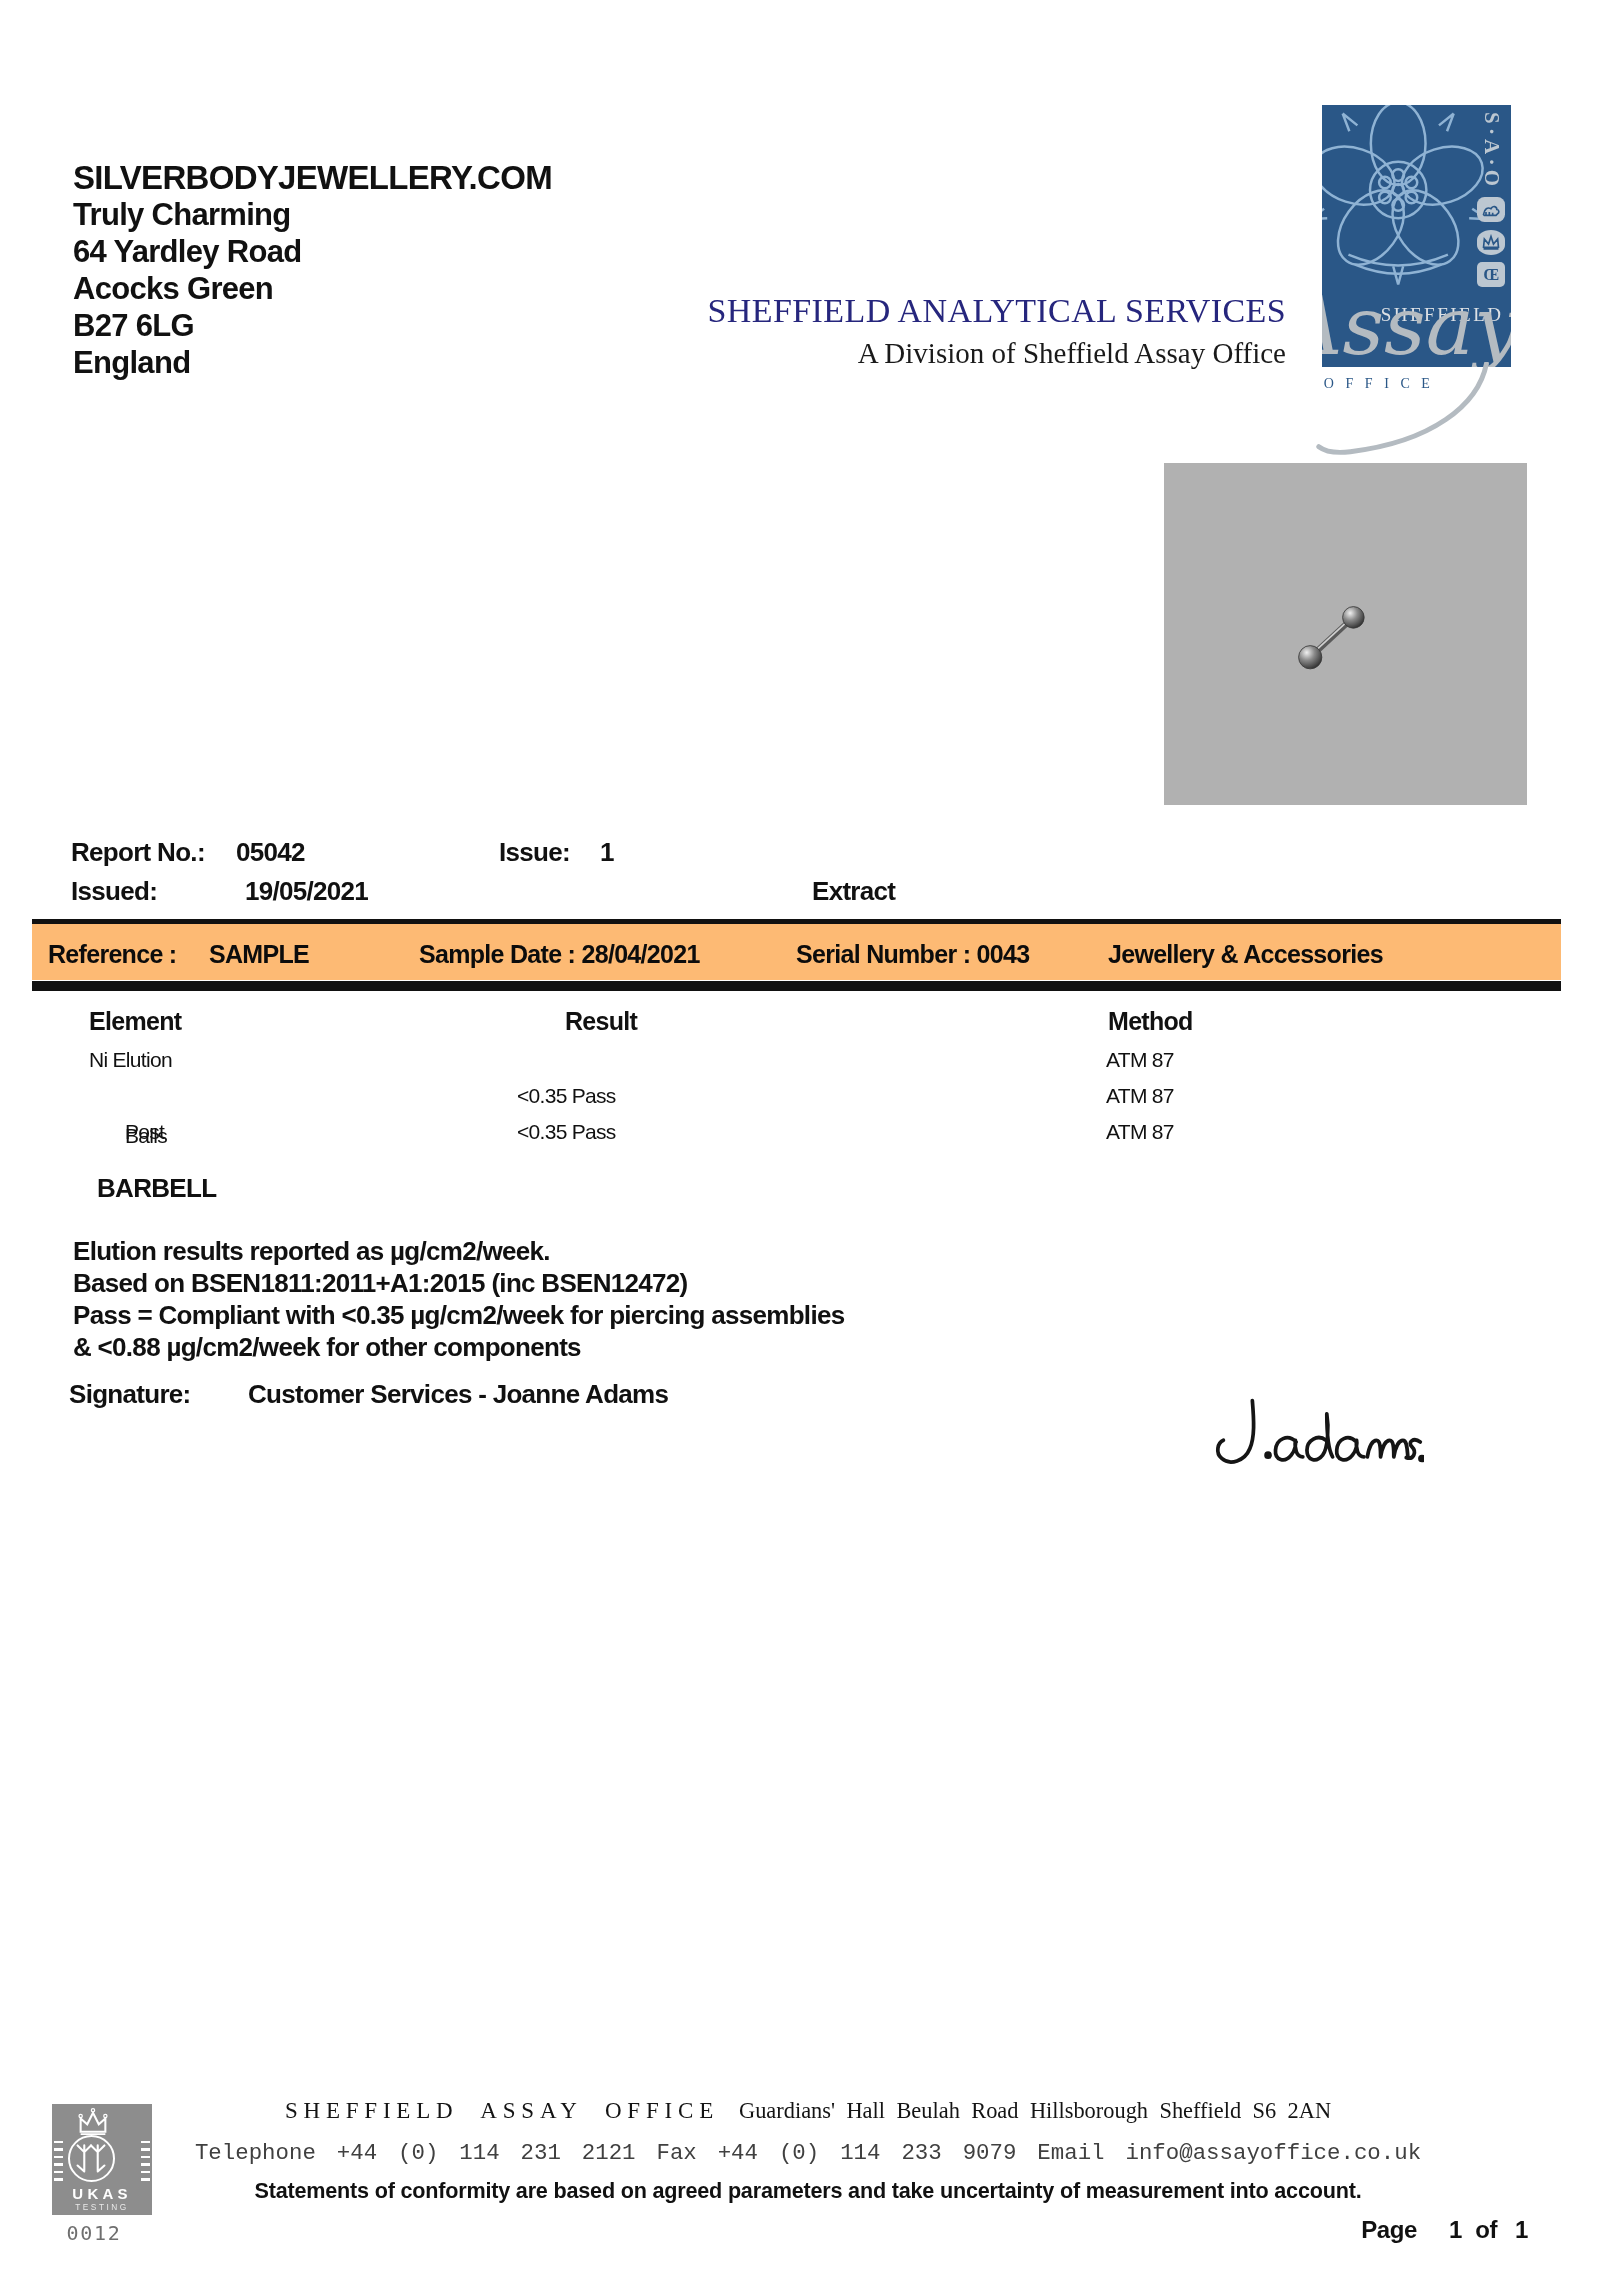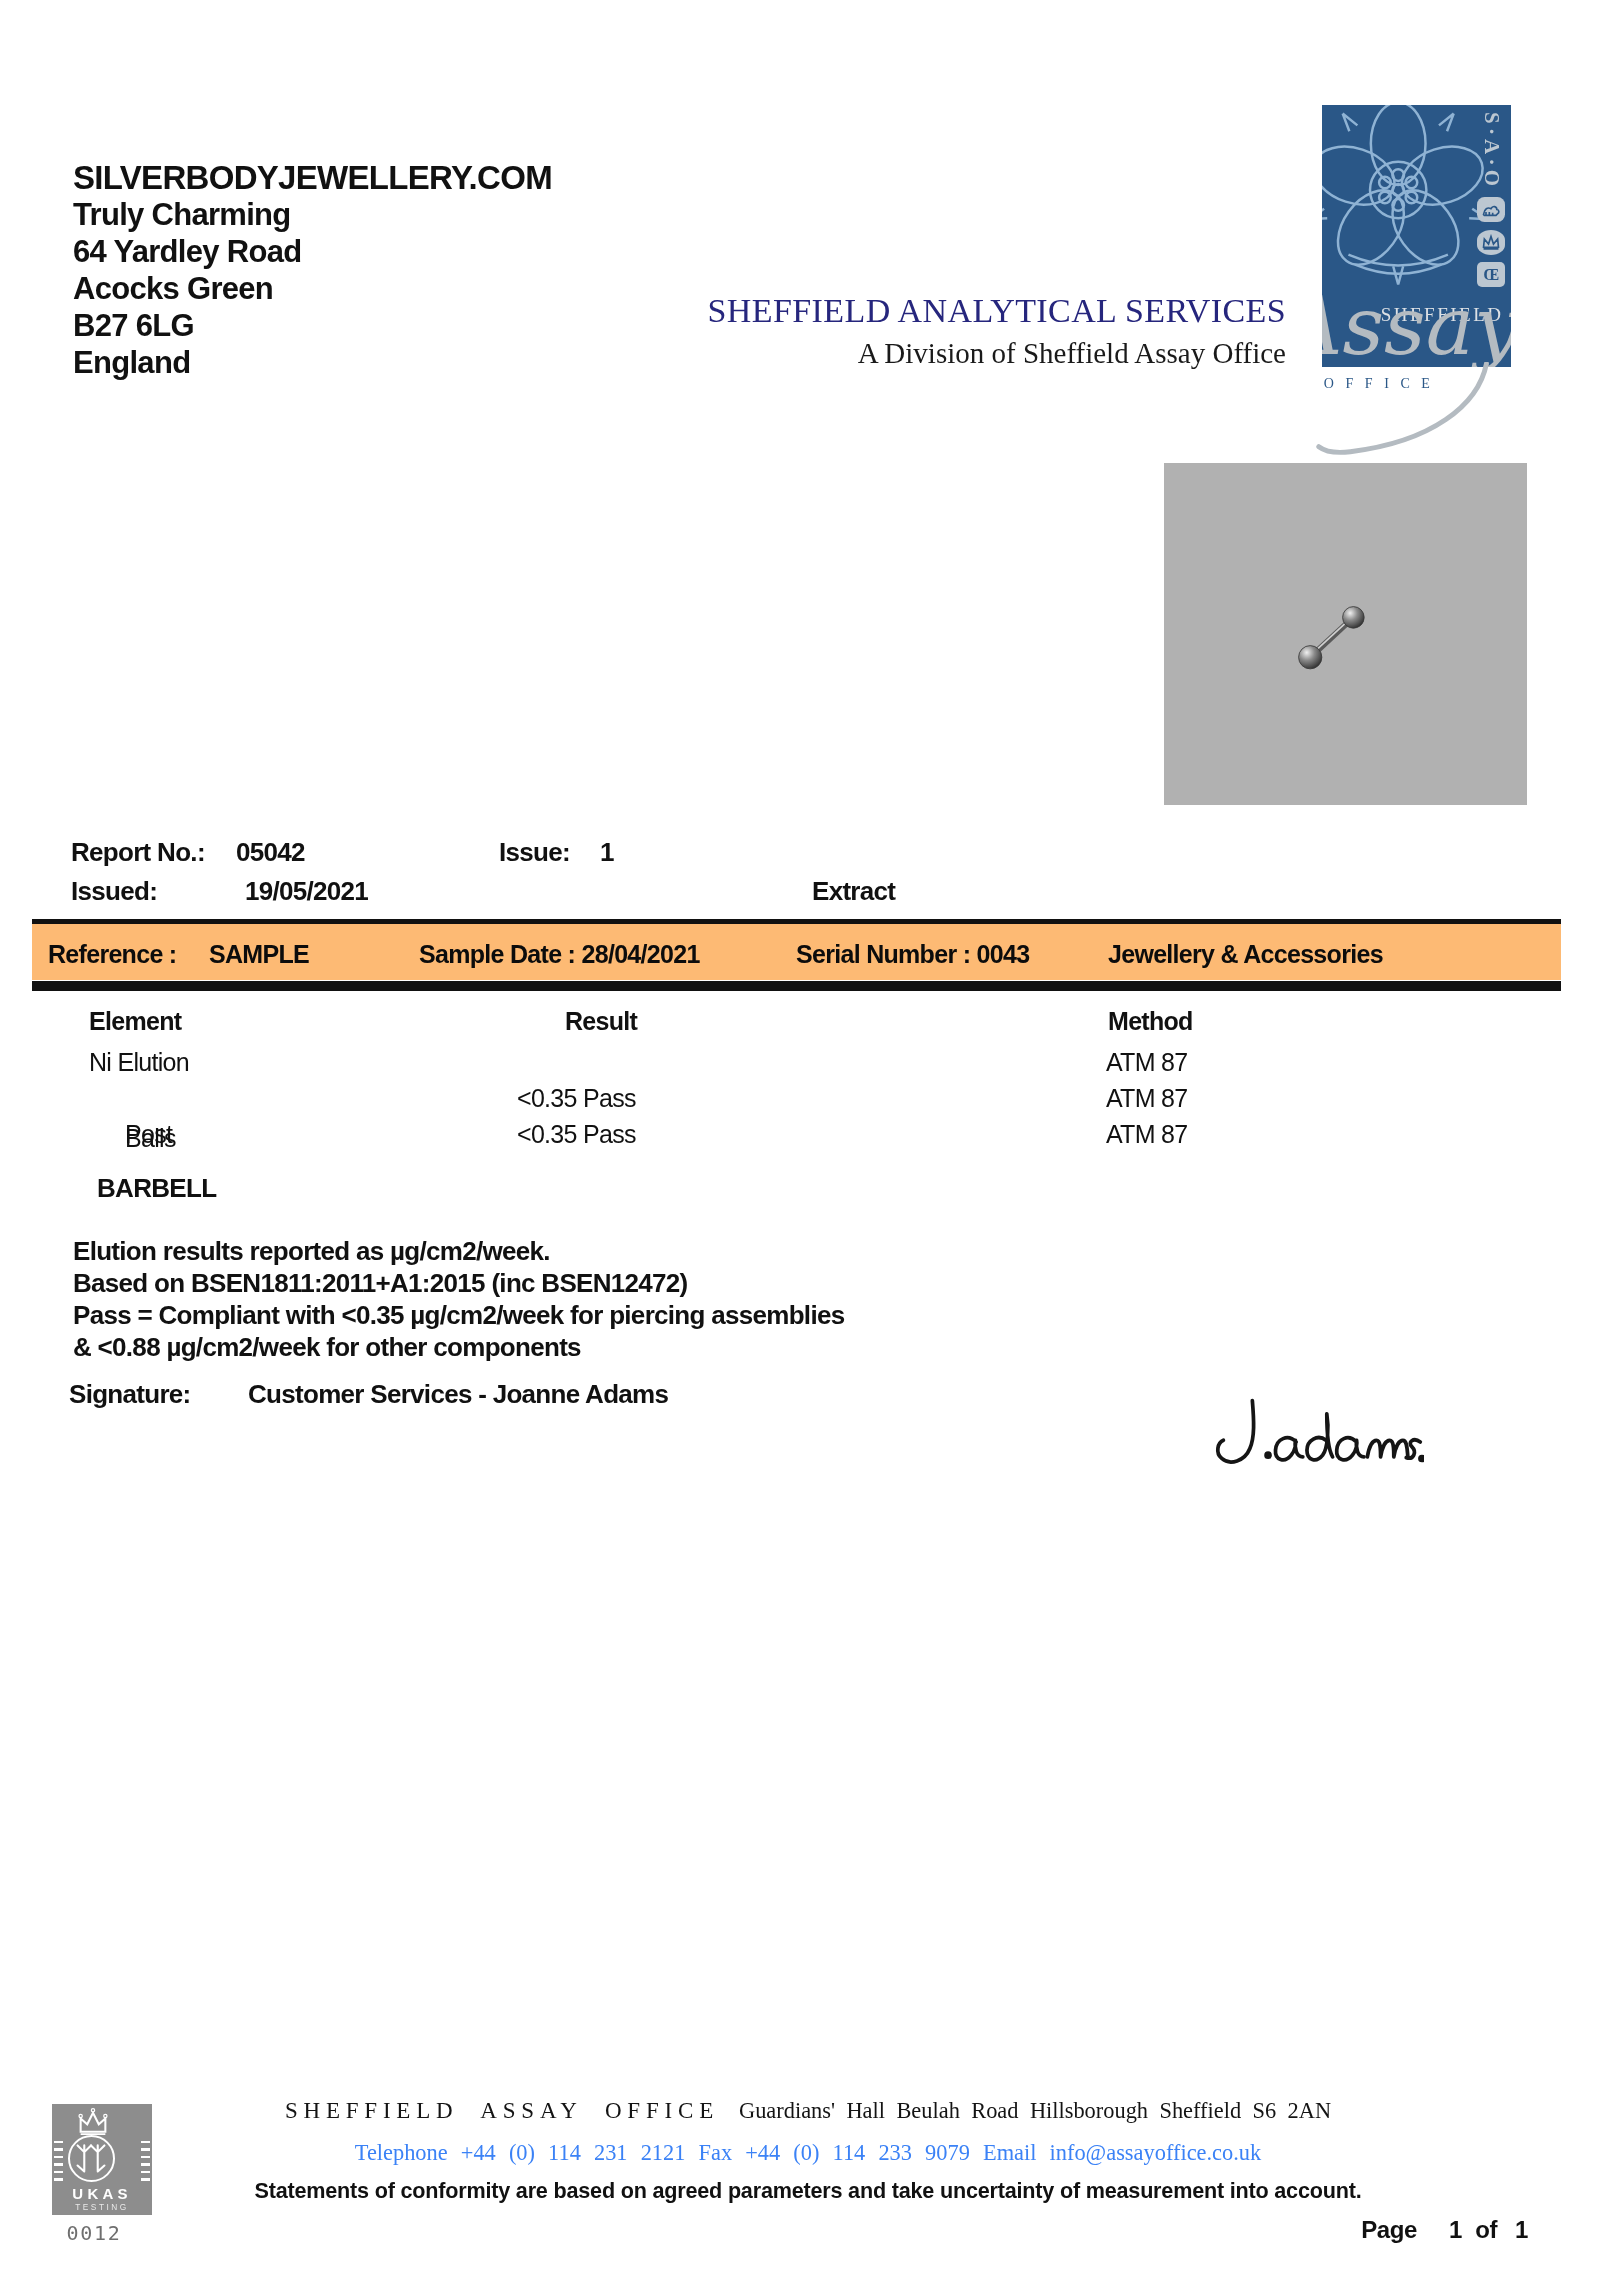--- a/index.html
+++ b/index.html
@@ -38,32 +38,32 @@
   .rpt{font-weight:bold;font-size:26px;letter-spacing:-0.7px;}
 
   
   .band-top{left:32px;top:919px;width:1529px;height:5.8px;background:#111;}
   .band{left:32px;top:924px;width:1529px;height:56px;background:#fdba74;}
   .band-bottom{left:32px;top:981px;width:1529px;height:10px;background:#111;}
   .band span{position:absolute;top:16px;font-weight:bold;font-size:25px;letter-spacing:-0.7px;color:#0c0c0c;}
 
   
   .tbl-h{font-weight:bold;font-size:25px;letter-spacing:-0.7px;}
-  .tbl-c{font-size:25px;letter-spacing:-0.7px;}
+  .tbl-c{font-size:21px;letter-spacing:-0.7px;}
 
   .notes{left:73px;top:1235px;font-weight:bold;font-size:26px;letter-spacing:-0.7px;line-height:32px;}
 
   .sig-label{left:69px;top:1379px;}
   .sig-value{left:248px;top:1379px;}
 
   
   .f-line1{left:0;top:2098px;width:100%;text-align:center;font-family:"Liberation Serif",serif;font-size:22.4px;color:#141414;}
   .f-office{letter-spacing:5.8px;word-spacing:11.6px;font-size:23px;margin-right:20px;}
   .f-addr{word-spacing:5.8px;}
-  .f-line2{left:0;top:2140px;width:100%;text-align:center;font-family:Liberation Serif, serif;font-size:22.4px;word-spacing:7.5px;color:#3b82f6;}
+  .f-line2{left:0;top:2140px;width:100%;text-align:center;font-family:Liberation Mono, monospace;font-size:22.4px;word-spacing:7.5px;color:#404040;}
   .f-line3{left:0;top:2178px;width:100%;text-align:center;font-weight:bold;font-size:21.6px;letter-spacing:-0.2px;}
   .f-page{right:88px;top:2216px;font-weight:bold;font-size:24px;letter-spacing:-0.4px;}
   .f-page span{display:inline-block;}
   .f-page .gap1{margin-right:32px;}
   .f-page .gap2{margin-right:13.3px;}
   .f-page .gap3{margin-right:18px;}
 
   
   .ukas-box{left:52px;top:2104px;width:100px;height:111px;background:#8d8d8d;overflow:hidden;}
   .ukas-crown{position:absolute;left:22.4px;top:2.5px;}

